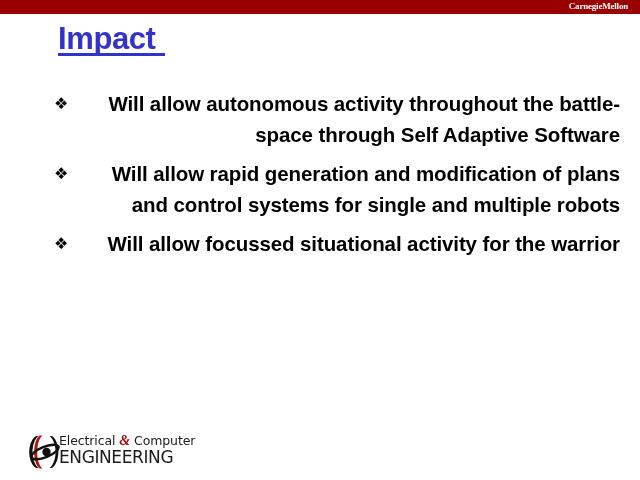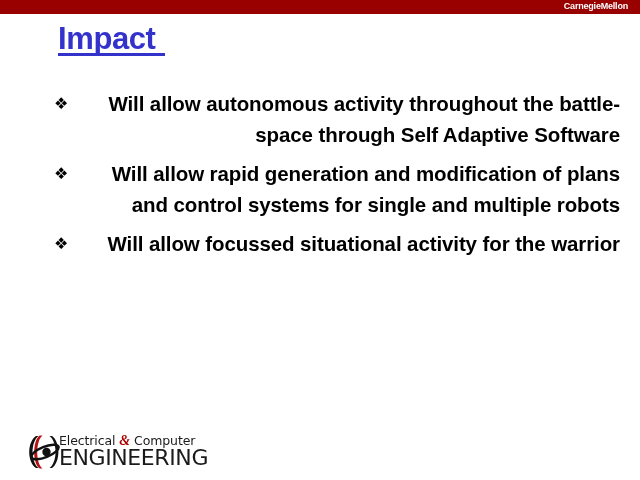--- a/index.html
+++ b/index.html
@@ -33,21 +33,21 @@
     height: 14px;
     background: #990000;
   }
   .banner-wordmark {
     position: absolute;
     right: 12px;
     top: 0px;
     height: 21px;
     line-height: 13px;
     color: #ffffff;
-    font-family: Liberation Sans, sans-serif;
+    font-family: Liberation Serif, serif;
     font-weight: bold;
     font-size: 9px;
     letter-spacing: -0.2px;
     white-space: nowrap;
   }
 
   
   .title {
     position: absolute;
     left: 58px;
@@ -134,27 +134,26 @@
   }
   .ece-amp {
     color: #aa0000;
     font-weight: bold;
     font-family: "Liberation Serif", "DejaVu Serif", serif;
     font-style: italic;
     font-size: 14px;
   }
   .ece-line2 {
     font-family: "DejaVu Sans", sans-serif;
-    font-size: 22px;
+    font-size: 17px;
     line-height: 21px;
     color: #1a1a1a;
     white-space: nowrap;
     letter-spacing: -0.4px;
     margin-top: -1px;
-    text-align: center;
   }
 </style>
 </head>
 <body>
 
 <div class="slide">
 
   <div class="banner">
     <div class="banner-wordmark">CarnegieMellon</div>
   </div>

